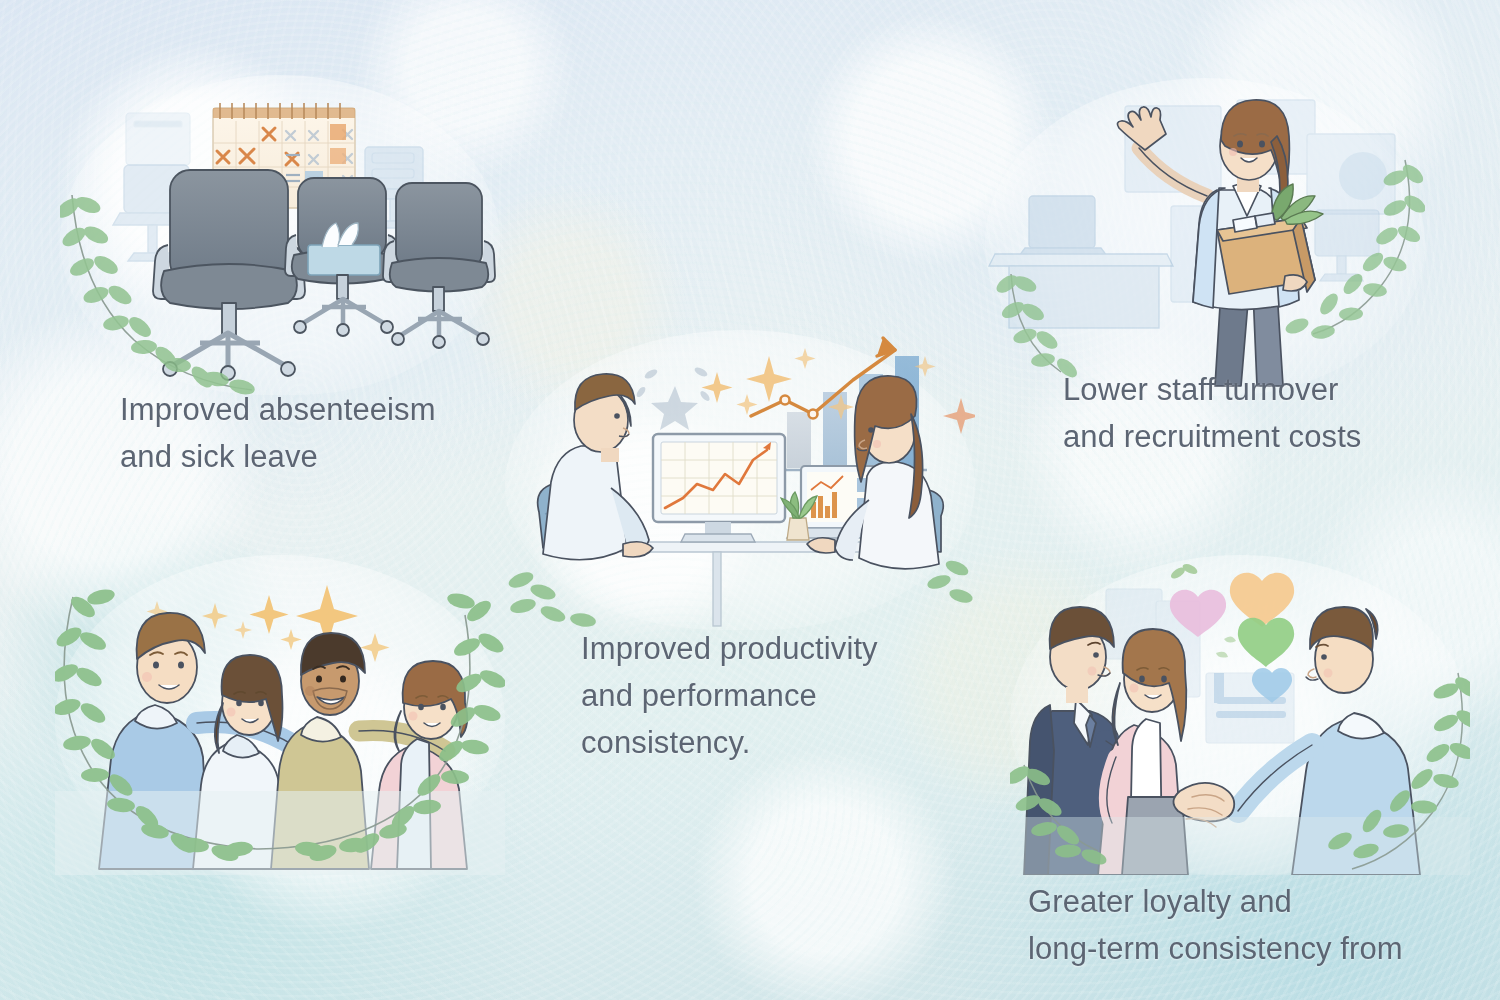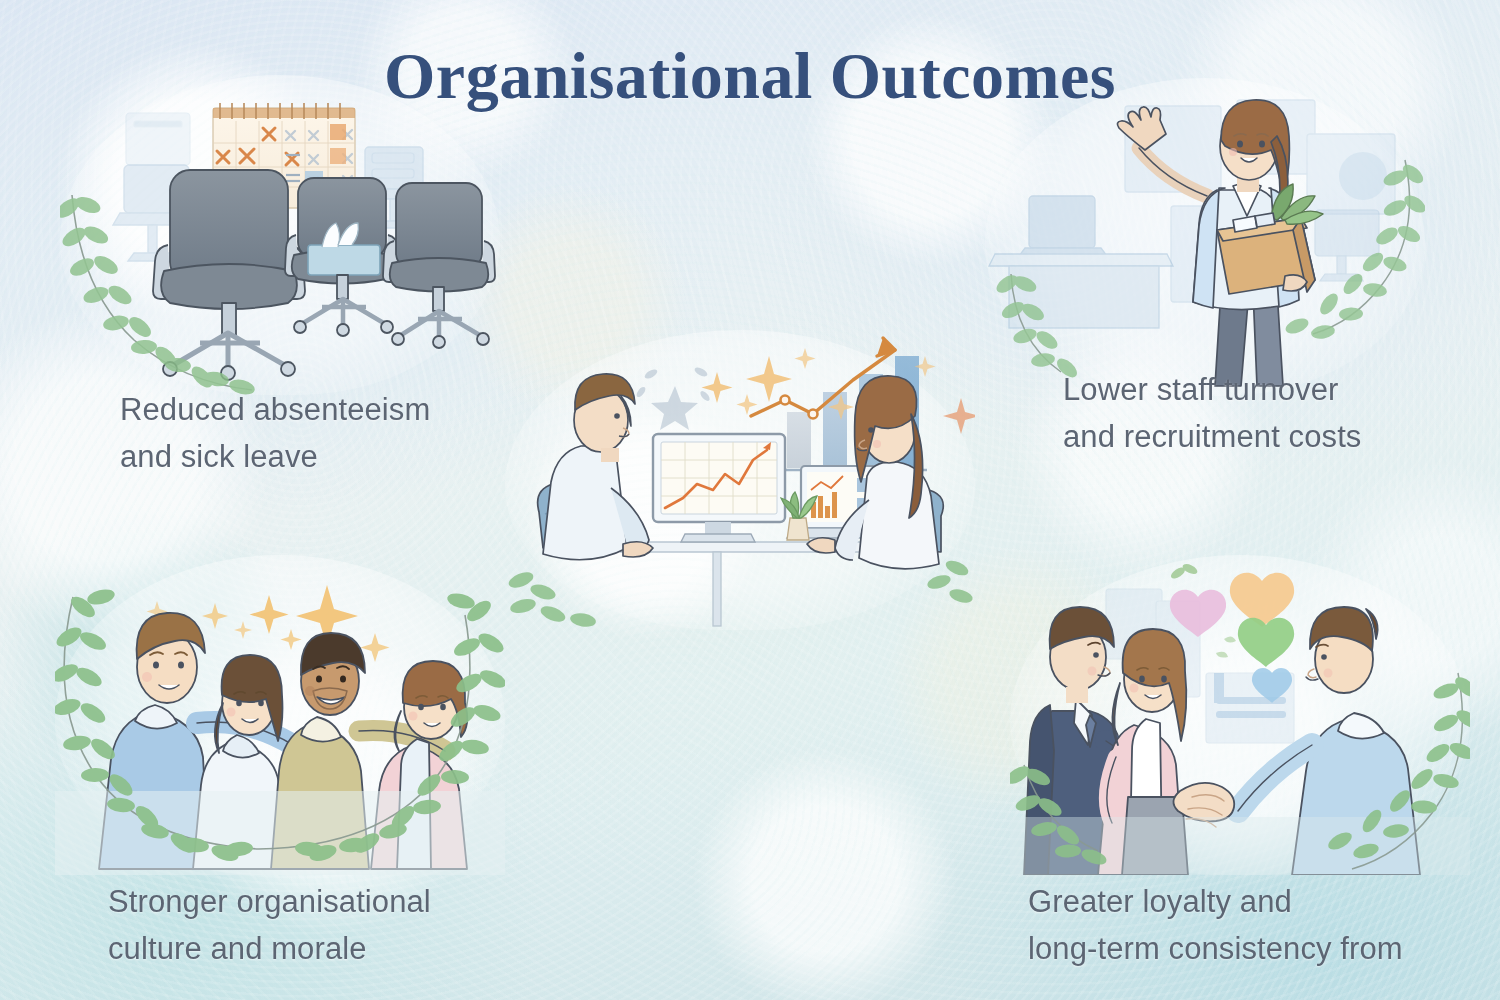--- a/index.html
+++ b/index.html
@@ -762,24 +762,24 @@
             <ellipse cx="386" cy="276" rx="13" ry="6.5" transform="rotate(-8 386 276)"></ellipse>
             <ellipse cx="362" cy="266" rx="13" ry="6.5" transform="rotate(-54 362 266)"></ellipse>
             <ellipse cx="356" cy="296" rx="13" ry="6.5" transform="rotate(-16 356 296)"></ellipse>
             <ellipse cx="330" cy="286" rx="13" ry="6.5" transform="rotate(-30 330 286)"></ellipse>
           </g>
         </g>
       </svg>
     </div>
   </div>
 
-  <div id="title">Organisational Outcomes</div>
-
-  <div class="caption" id="cap-tl">Reduced absenteeism
+
+  <div class="caption" id="cap-tl">Improved absenteeism
 and sick leave</div>
   <div class="caption" id="cap-tr">Lower staff turnover
 and recruitment costs</div>
-  <div class="caption" id="cap-bl">Stronger organisational
-culture and morale</div>
+  <div class="caption" id="cap-c">Improved productivity
+and performance
+consistency.</div>
   <div class="caption" id="cap-br">Greater loyalty and
 long-term consistency from</div>
 
 </div>
 
 </body></html>

